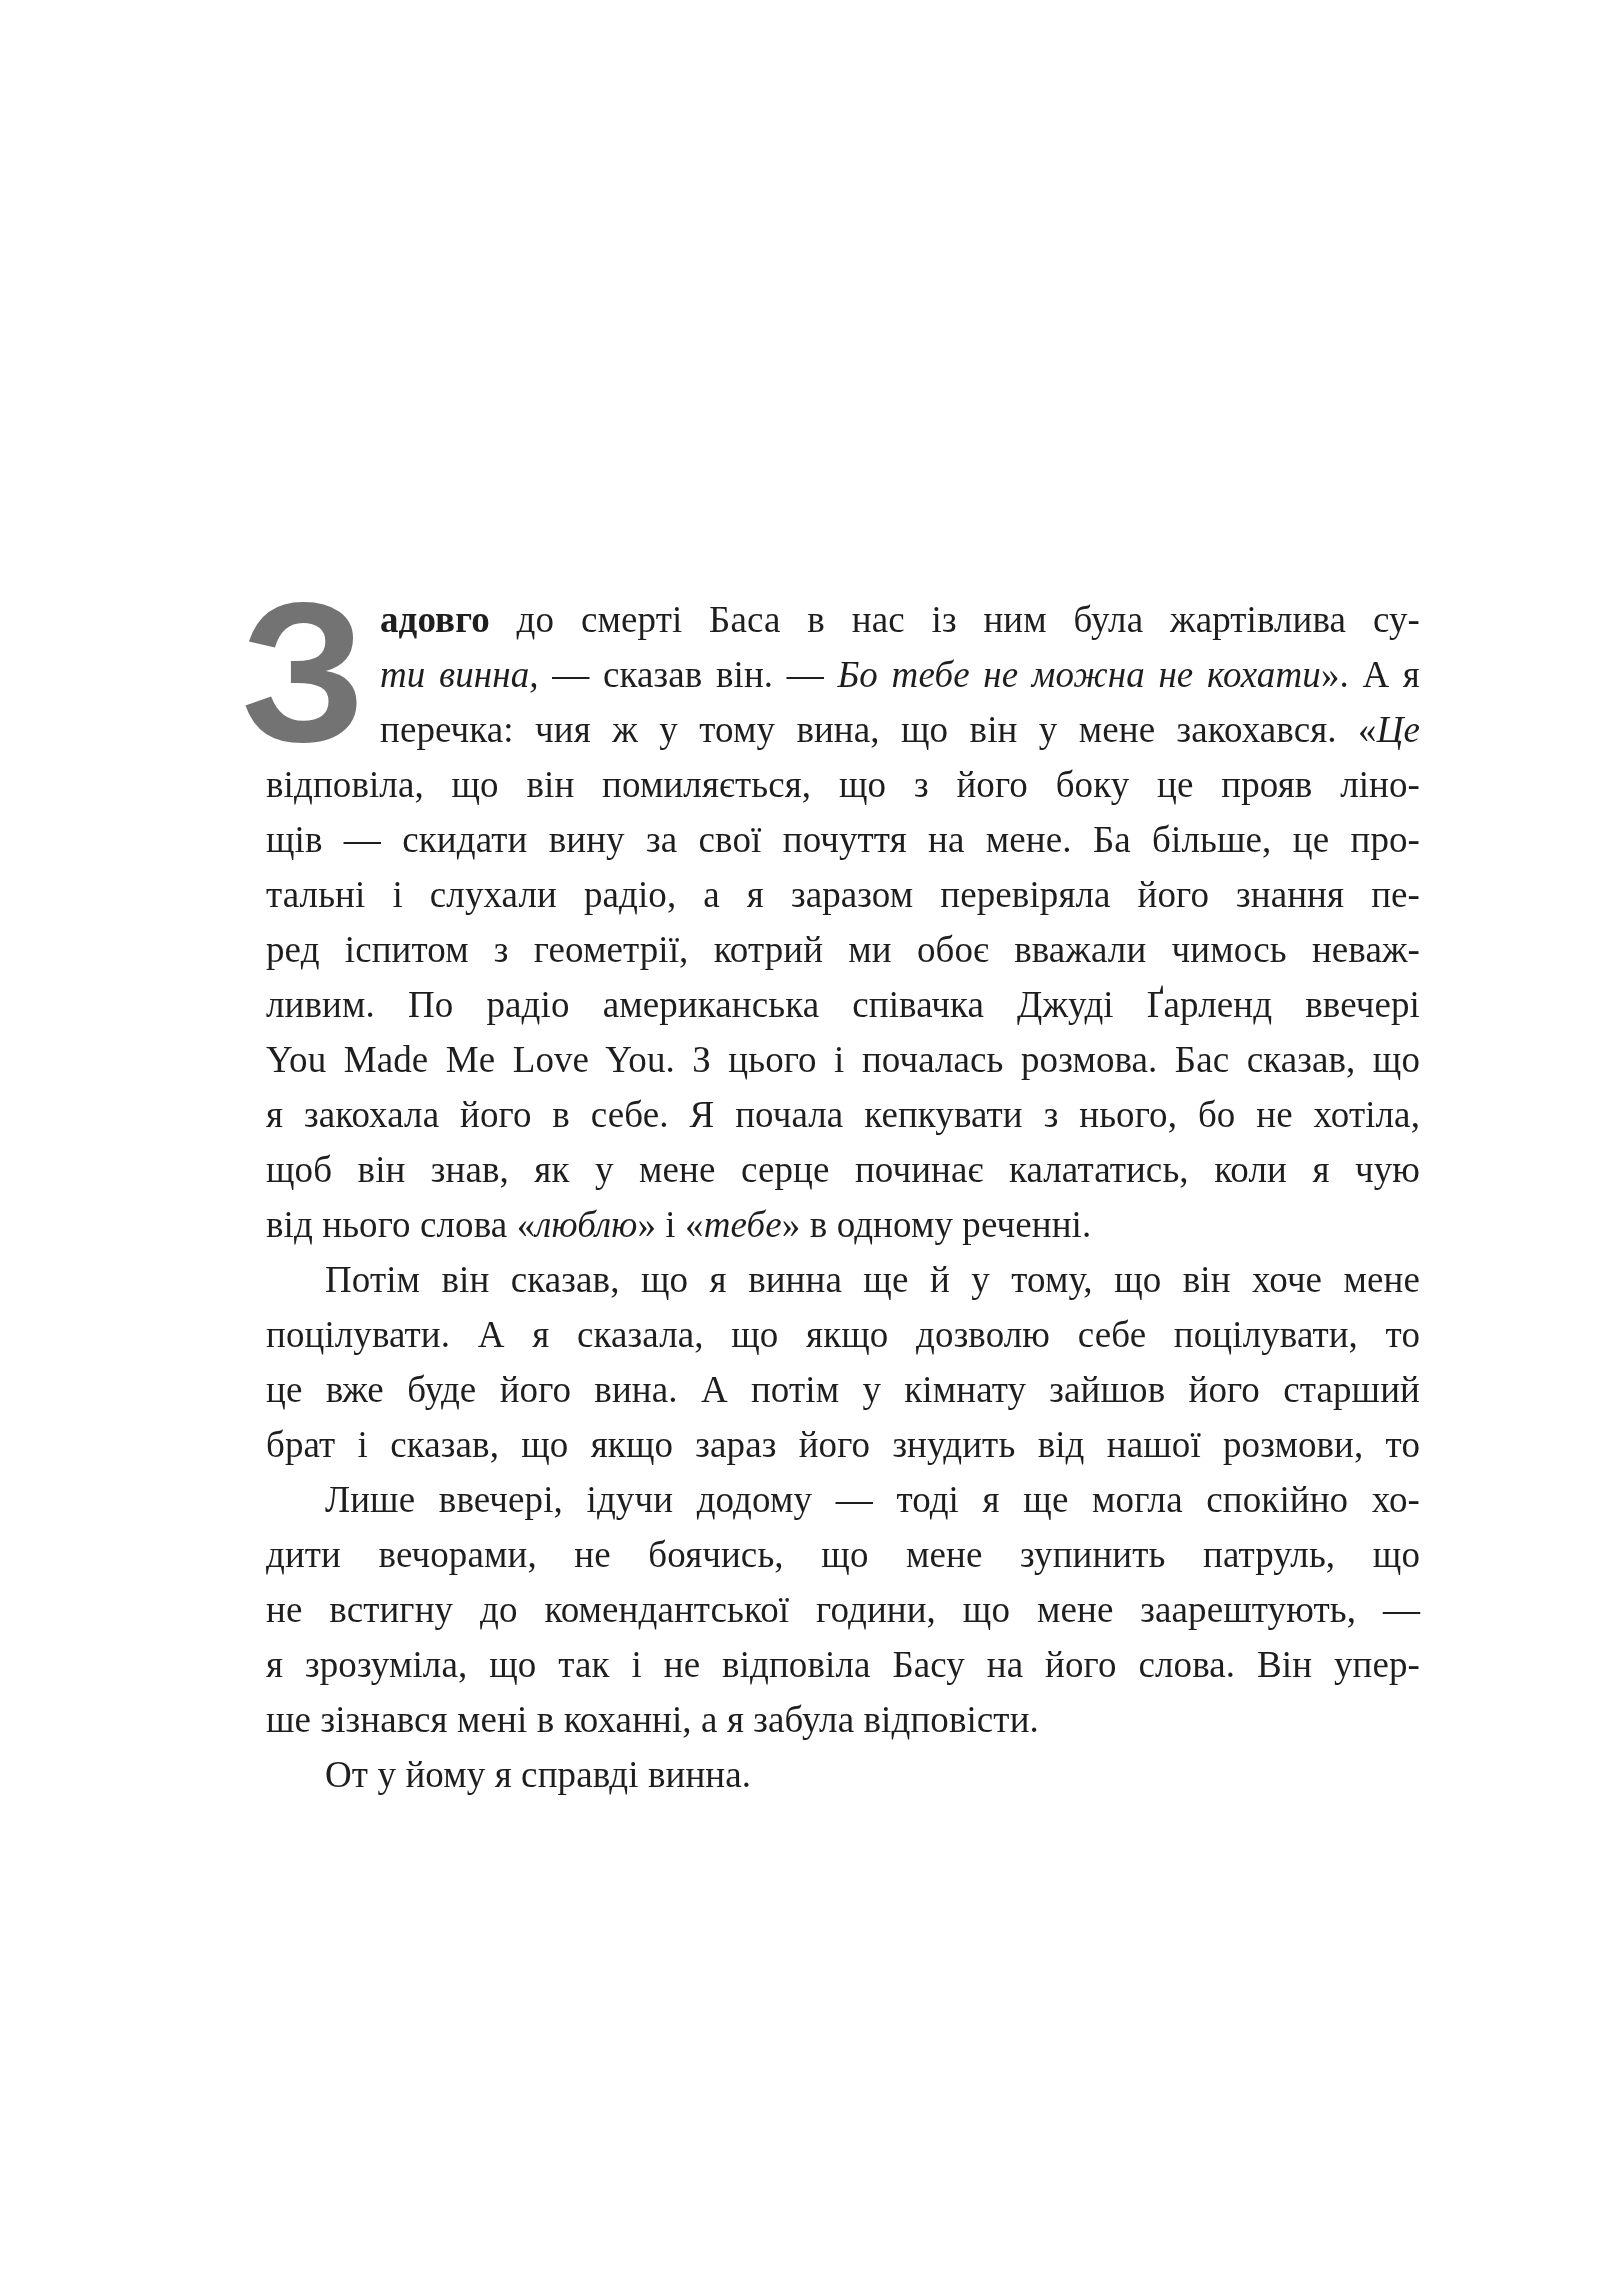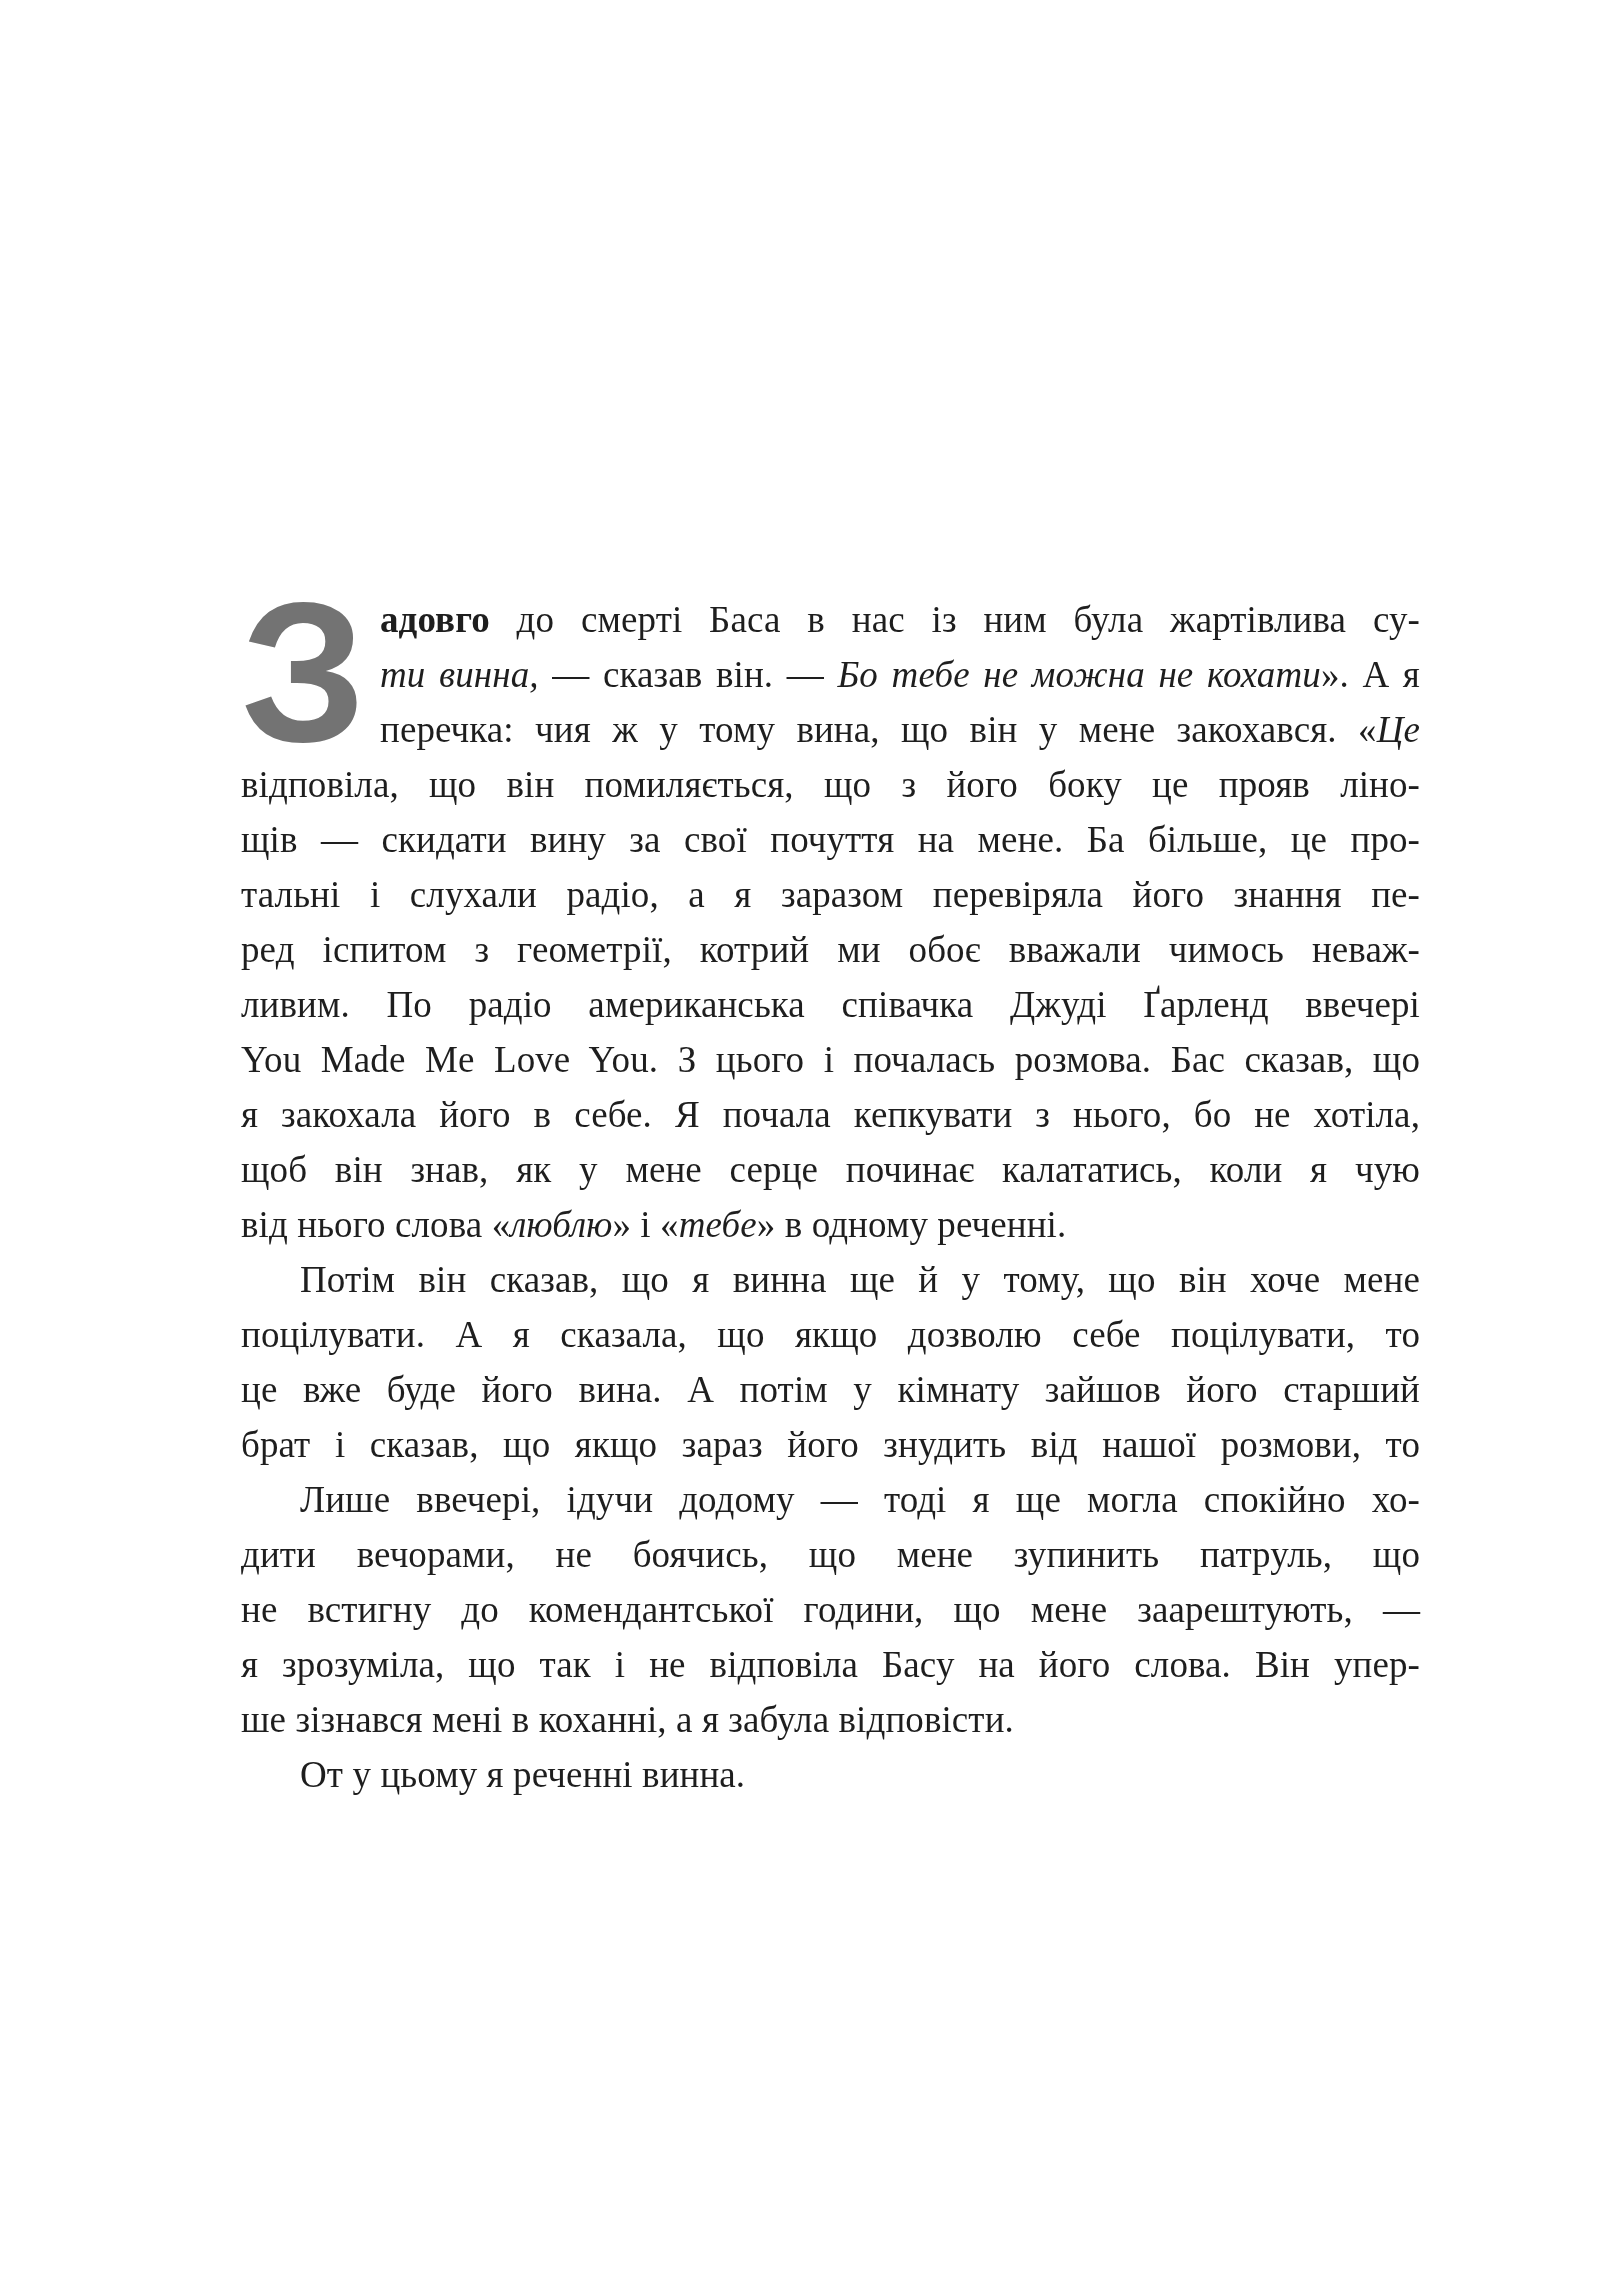--- a/index.html
+++ b/index.html
@@ -26,20 +26,21 @@
     font-size: 37px;
     line-height: 55px;
     color: #1e1e1e;
     letter-spacing: 0.1px;
   }
   .para { margin: 0; }
   .line {
     text-align: justify;
     text-align-last: justify;
     white-space: normal;
+    margin-left: 25px;
   }
   .line.last {
     text-align-last: left;
   }
   .line.indent {
     text-indent: 59px;
   }
   .run.r { font-style: normal; font-weight: 400; }
   .run.b { font-style: normal; font-weight: 700; }
   .run.i { font-style: italic; font-weight: 400; }
@@ -85,17 +86,17 @@
         <div class="line"><span class="run r">брат і сказав, що якщо зараз його знудить від нашої розмови, то</span></div>
       </div>
       <div class="para">
         <div class="line indent"><span class="run r">Лише ввечері, ідучи додому — тоді я ще могла спокійно хо-</span></div>
         <div class="line"><span class="run r">дити вечорами, не боячись, що мене зупинить патруль, що</span></div>
         <div class="line"><span class="run r">не встигну до комендантської години, що мене заарештують, —</span></div>
         <div class="line"><span class="run r">я зрозуміла, що так і не відповіла Басу на його слова. Він упер-</span></div>
         <div class="line last"><span class="run r">ше зізнався мені в коханні, а я забула відповісти.</span></div>
       </div>
       <div class="para">
-        <div class="line last indent"><span class="run r">От у цьому я реченні винна.</span></div>
+        <div class="line last indent"><span class="run r">От у йому я справді винна.</span></div>
       </div>
     </div>
 </div>
 
 
 </body></html>

